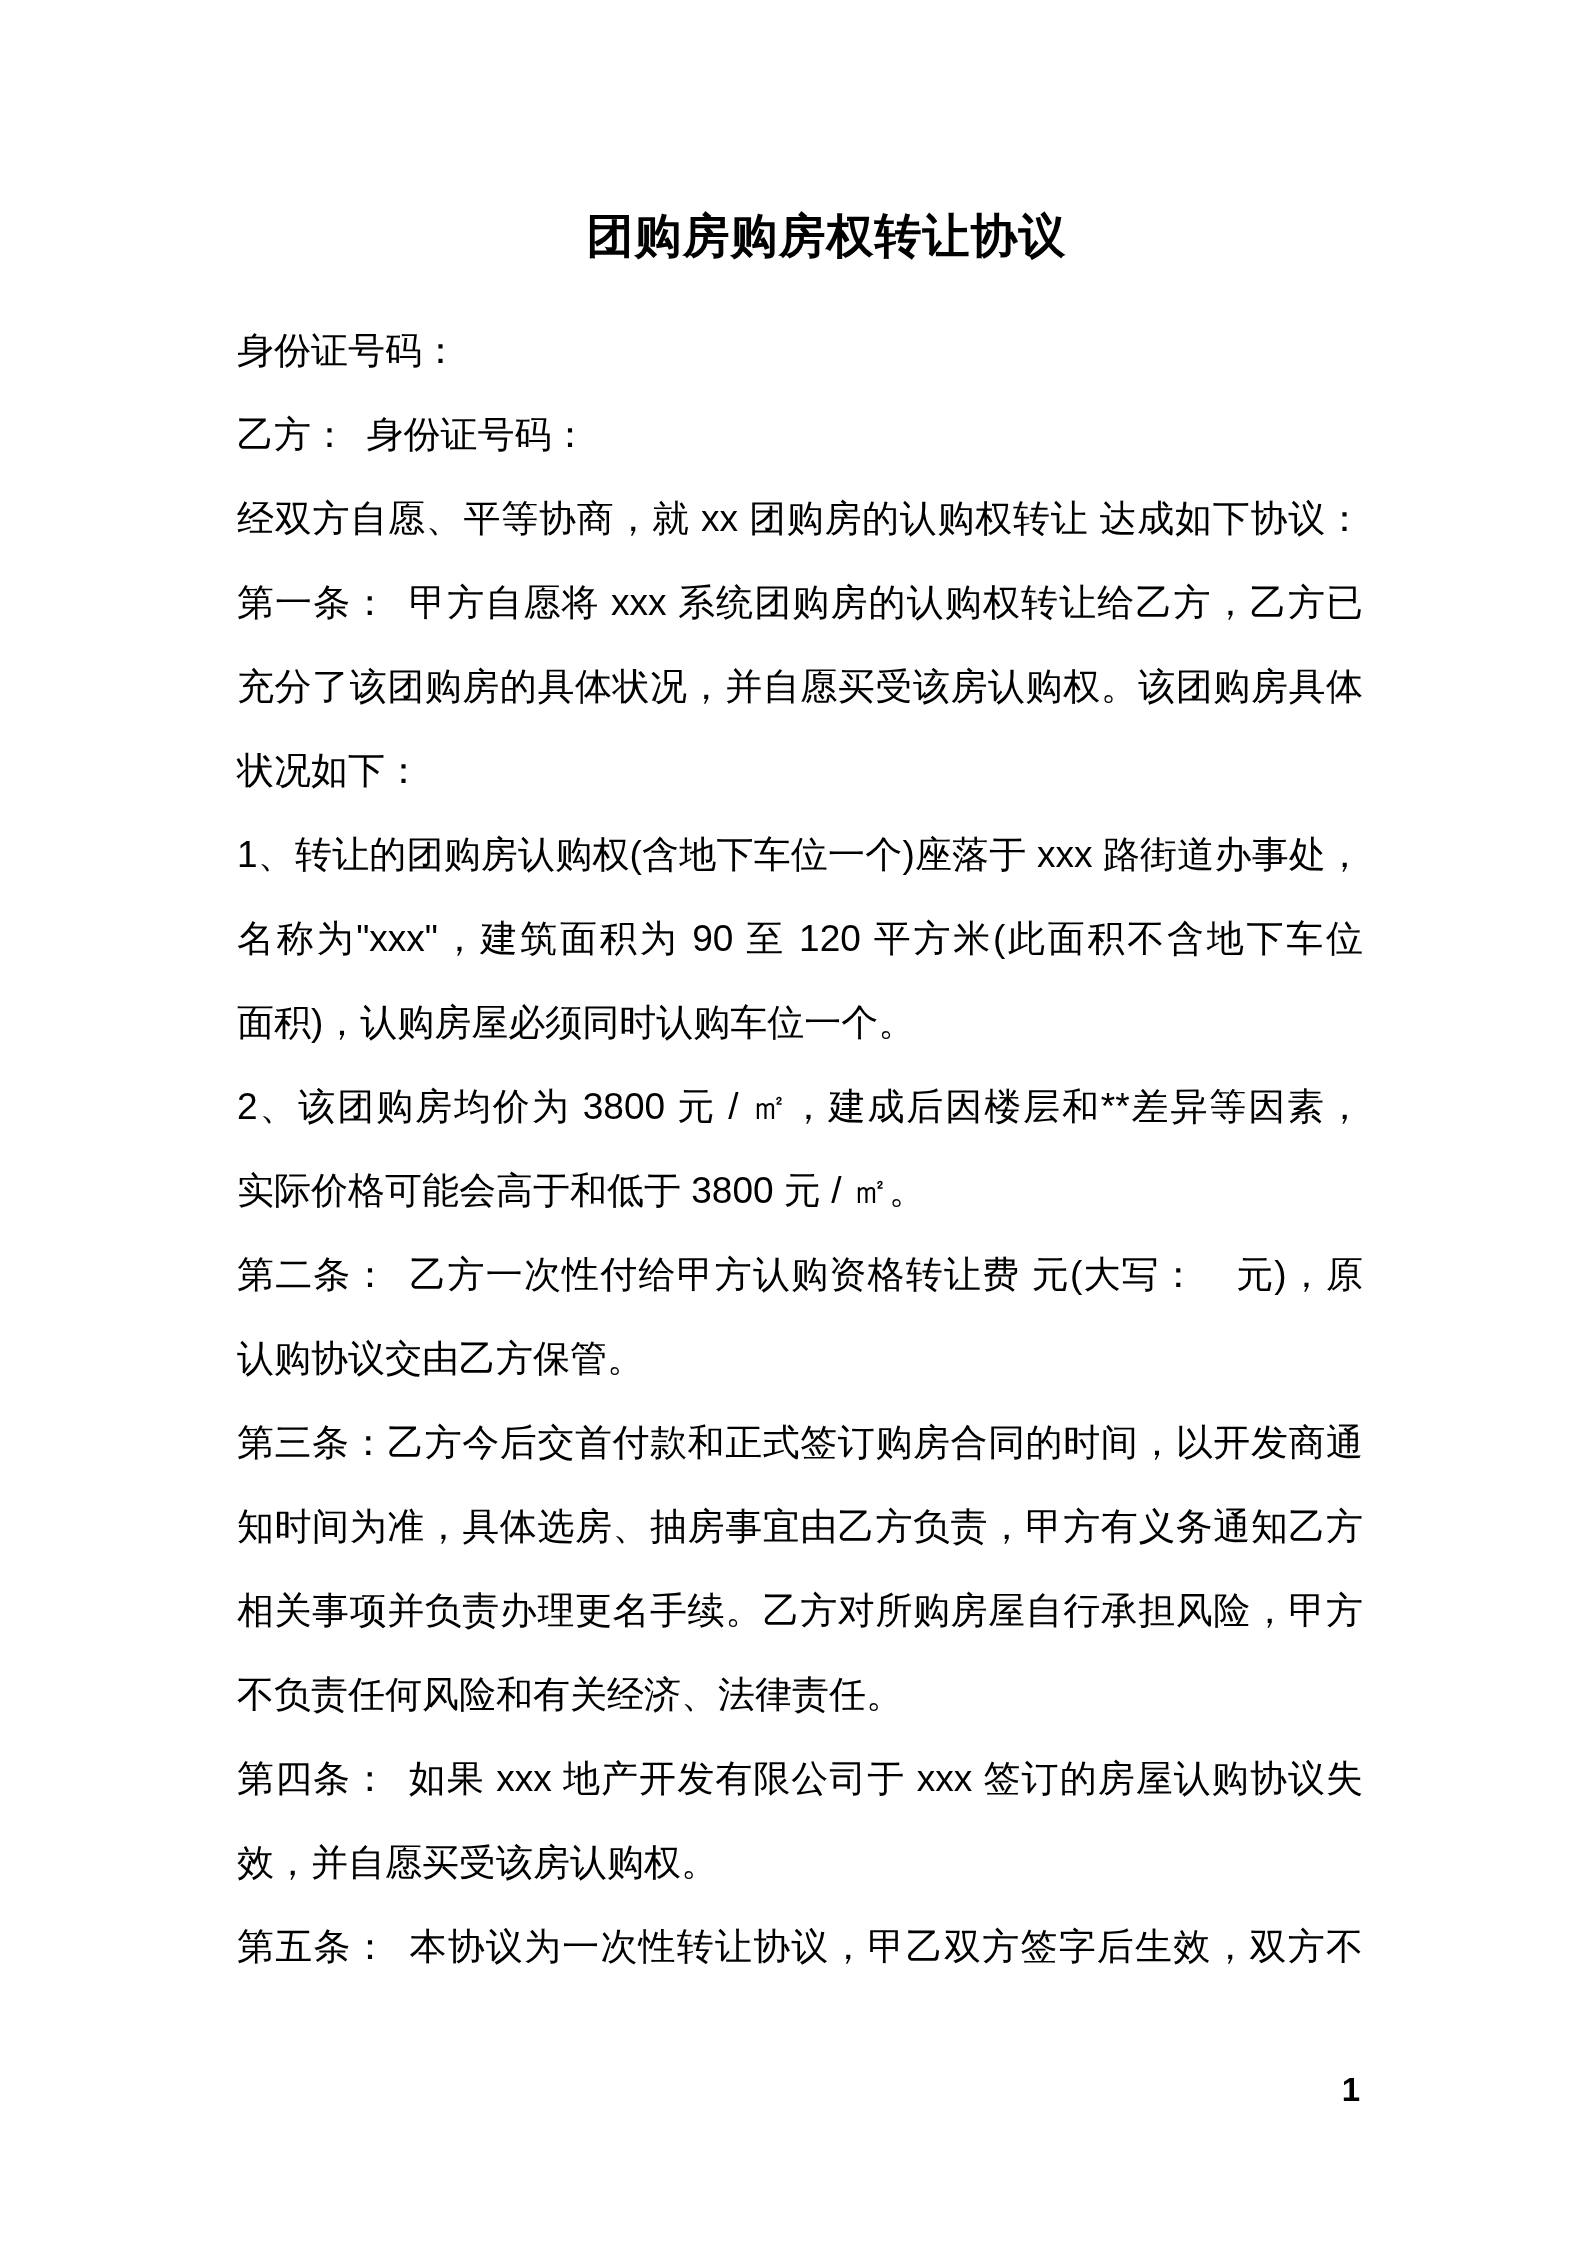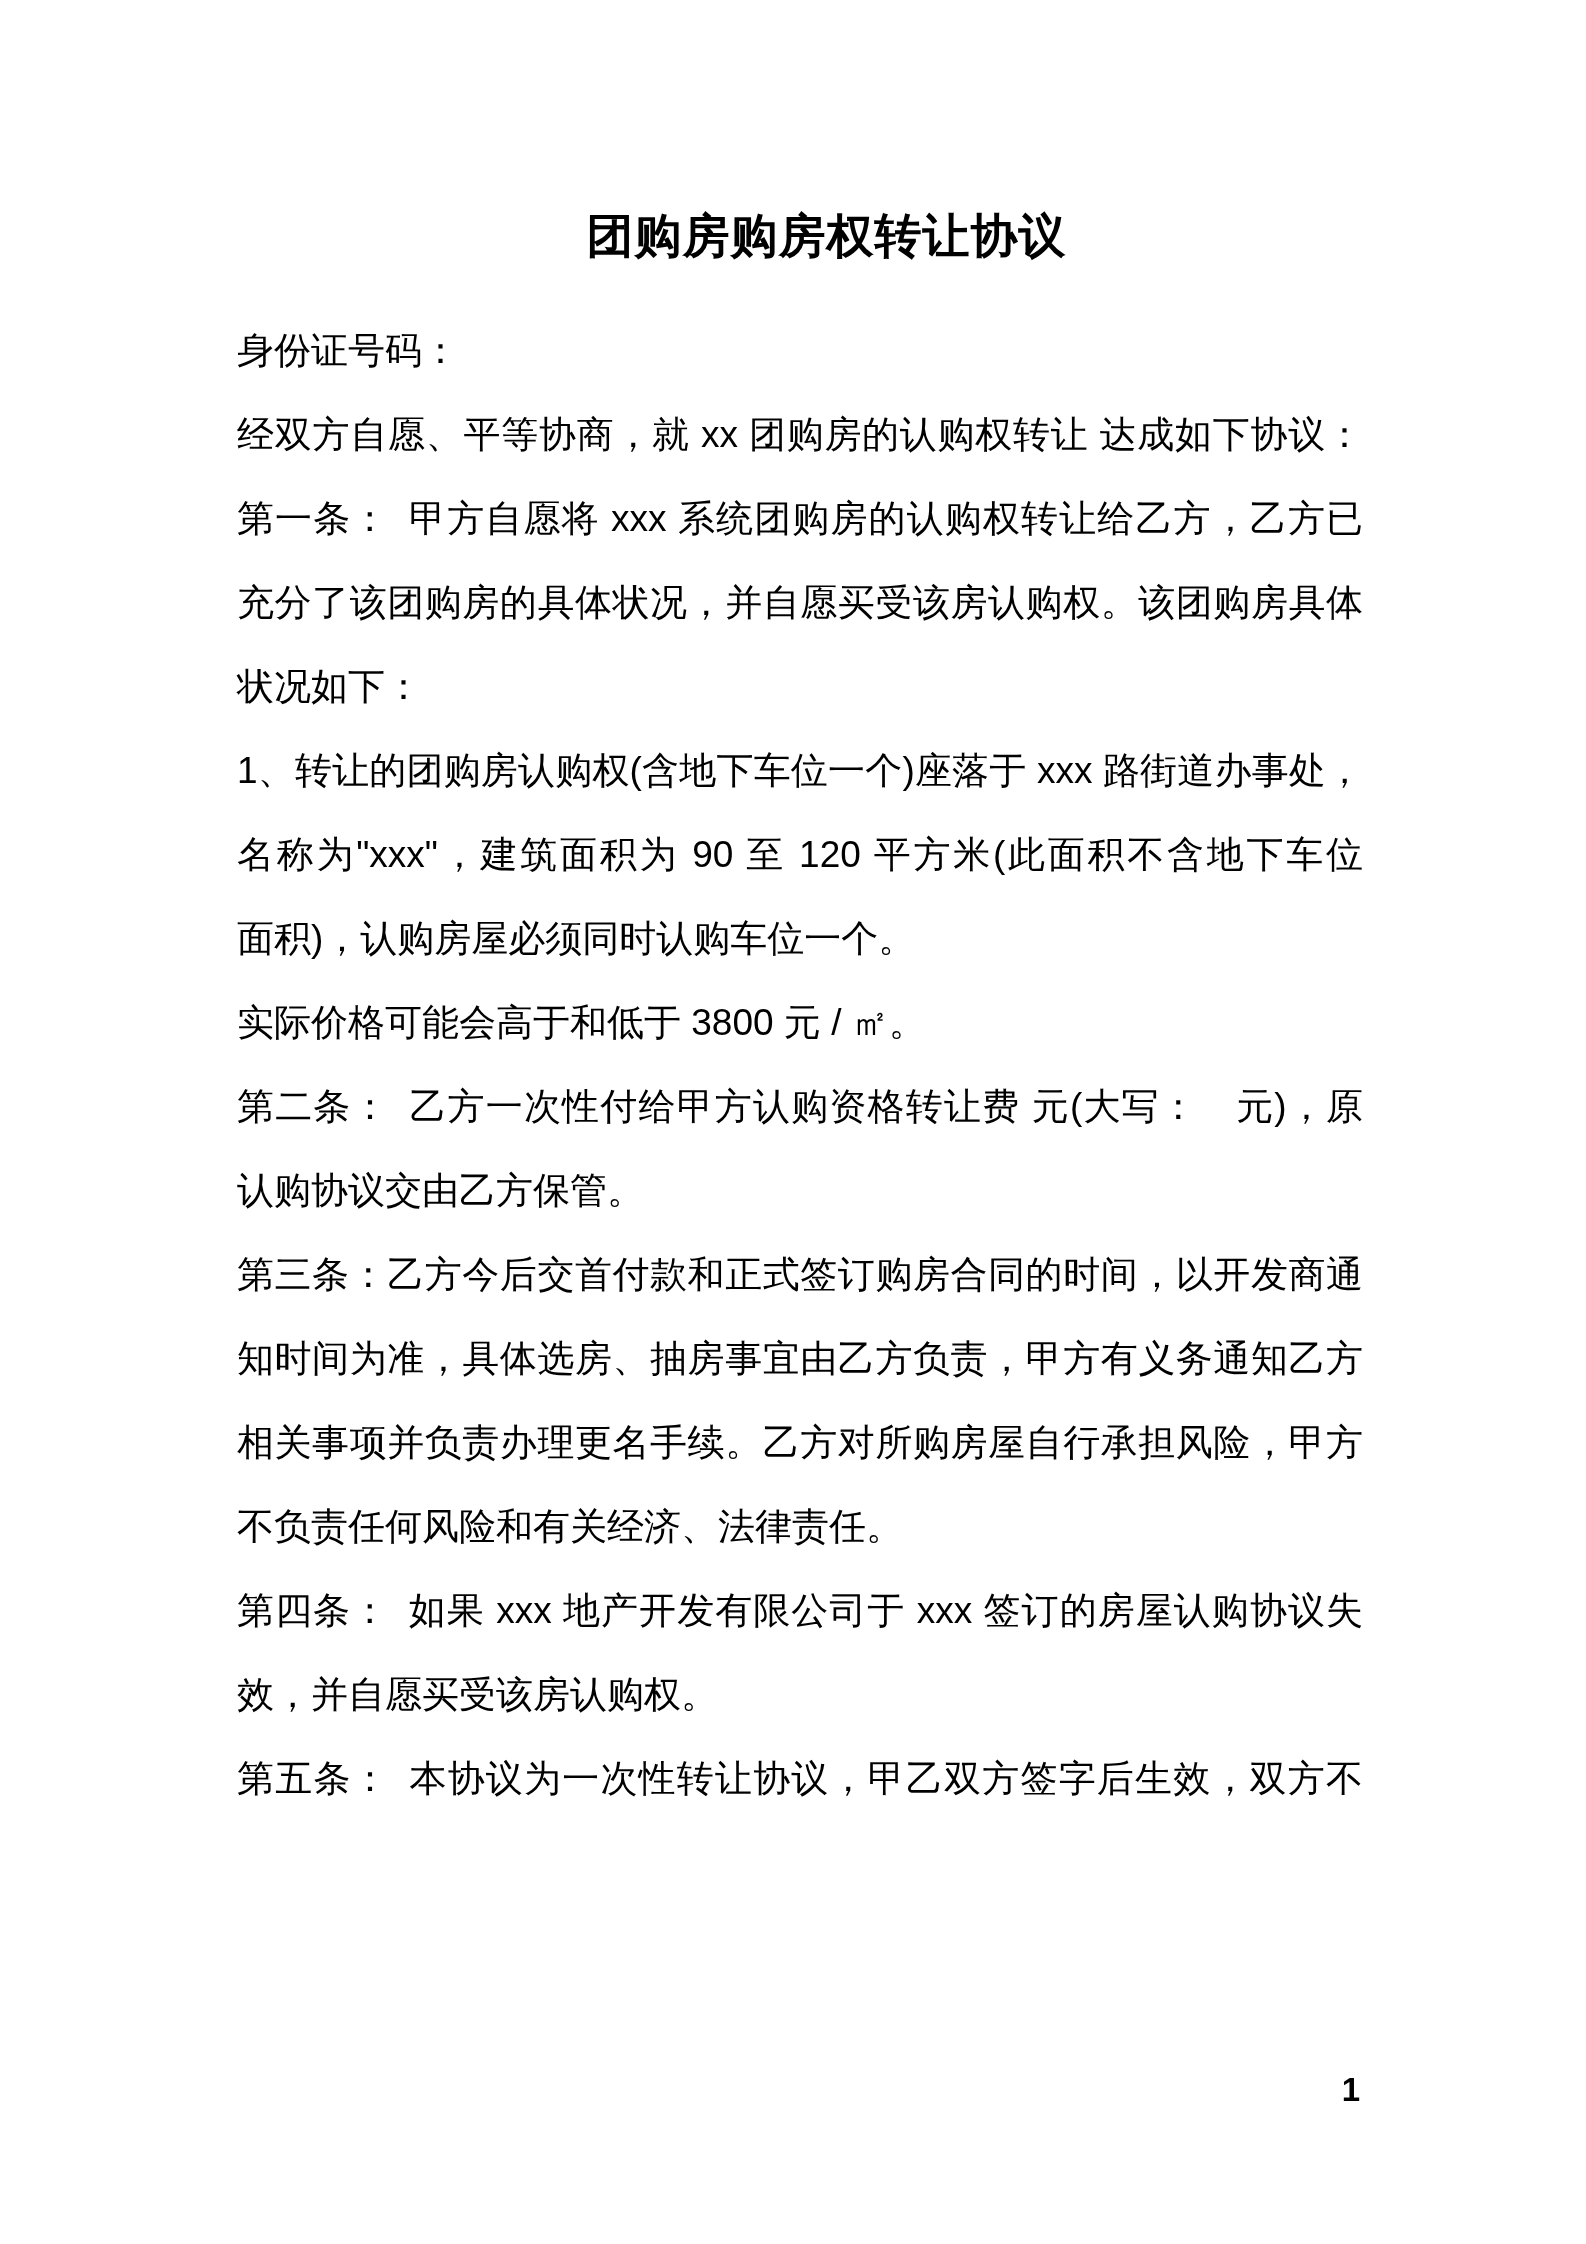--- a/index.html
+++ b/index.html
@@ -56,27 +56,29 @@
   }
 </style>
 </head>
 <body>
 
 <div class="doc-page">
   <div class="doc-title">团购房购房权转让协议</div>
 
   <div class="doc-body">
       <div class="line">身份证号码：</div>
+      <div class="line">乙方： 身份证号码：</div>
       <div class="line justify">经双方自愿、平等协商，就 xx 团购房的认购权转让 达成如下协议：</div>
       <div class="line justify">第一条： 甲方自愿将 xxx 系统团购房的认购权转让给乙方，乙方已</div>
       <div class="line justify">充分了该团购房的具体状况，并自愿买受该房认购权。该团购房具体</div>
       <div class="line">状况如下：</div>
       <div class="line justify">1、转让的团购房认购权(含地下车位一个)座落于 xxx 路街道办事处，</div>
       <div class="line justify">名称为"xxx"，建筑面积为 90 至 120 平方米(此面积不含地下车位</div>
       <div class="line">面积)，认购房屋必须同时认购车位一个。</div>
+      <div class="line justify">2、该团购房均价为 3800 元 / ㎡，建成后因楼层和**差异等因素，</div>
       <div class="line">实际价格可能会高于和低于 3800 元 / ㎡。</div>
       <div class="line justify">第二条： 乙方一次性付给甲方认购资格转让费 元(大写：　元)，原</div>
       <div class="line">认购协议交由乙方保管。</div>
       <div class="line justify">第三条：乙方今后交首付款和正式签订购房合同的时间，以开发商通</div>
       <div class="line justify">知时间为准，具体选房、抽房事宜由乙方负责，甲方有义务通知乙方</div>
       <div class="line justify">相关事项并负责办理更名手续。乙方对所购房屋自行承担风险，甲方</div>
       <div class="line">不负责任何风险和有关经济、法律责任。</div>
       <div class="line justify">第四条： 如果 xxx 地产开发有限公司于 xxx 签订的房屋认购协议失</div>
       <div class="line">效，并自愿买受该房认购权。</div>
       <div class="line justify">第五条： 本协议为一次性转让协议，甲乙双方签字后生效，双方不</div>

